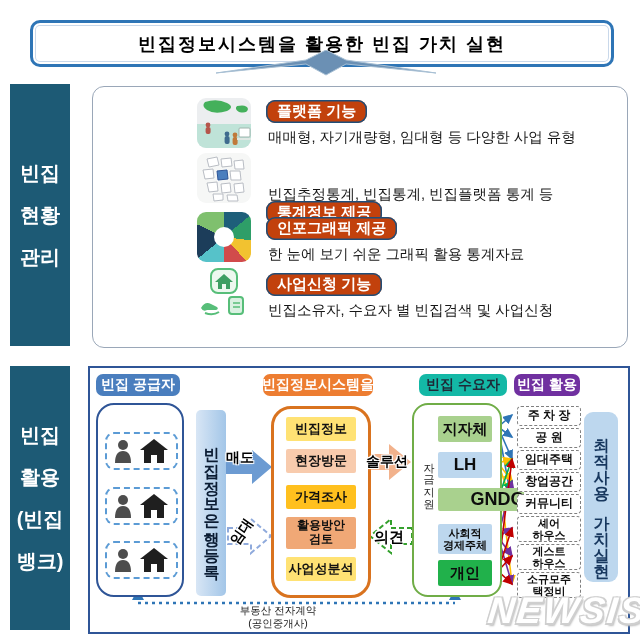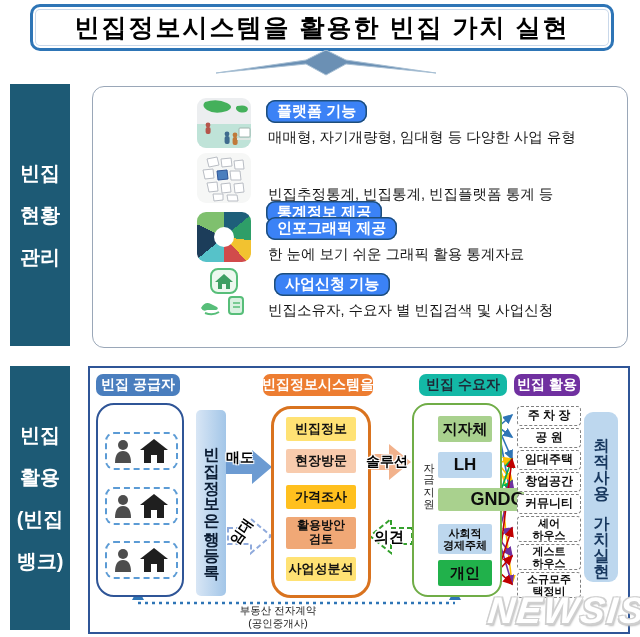--- a/index.html
+++ b/index.html
@@ -1,31 +1,31 @@
 <!DOCTYPE html>
 <html><head>
 <meta charset="utf-8">
 <style>
   html,body{margin:0;padding:0;background:#fff;}
   #stage{position:relative;width:640px;height:637px;background:#fff;
     font-family:"Liberation Sans","DejaVu Sans",sans-serif;color:#111;overflow:hidden;}
   .abs{position:absolute;}
   
-  .title-box{left:30px;top:4px;width:578px;height:41px;border:3px solid #2E75B6;border-radius:10px;
+  .title-box{left:30px;top:20px;width:578px;height:41px;border:3px solid #2E75B6;border-radius:10px;
     box-shadow:inset 0 0 0 2px #fff, inset 0 0 0 3px #c9d8ea;
-    display:flex;align-items:center;justify-content:center;font-weight:bold;font-size:25px;letter-spacing:2px;color:#000;background:#fff;}
+    display:flex;align-items:center;justify-content:center;font-weight:bold;font-size:18px;letter-spacing:2px;color:#000;background:#fff;}
   
   .side{background:#1D5A75;color:#fff;font-weight:bold;display:flex;flex-direction:column;
     align-items:center;justify-content:center;text-align:center;}
   .side-status{left:10px;top:84px;width:60px;height:262px;font-size:20px;line-height:2.1;}
   .side-util{left:10px;top:366px;width:60px;height:264px;font-size:20px;line-height:2.1;}
   
   .status-panel{left:92px;top:86px;width:534px;height:260px;border:1.5px solid #9AA7B8;border-radius:12px;background:#fff;}
   .icon-tile{width:54px;height:50px;border-radius:9px;overflow:hidden;}
-  .badge{background:#3b82f6;color:#fff;font-weight:bold;font-size:15px;border-radius:9px;
+  .badge{background:#c2410c;color:#fff;font-weight:bold;font-size:15px;border-radius:9px;
     padding:2px 11px;display:inline-block;white-space:nowrap;box-shadow:inset 0 0 0 1.5px #1F4E79;}
   .desc{font-size:14.5px;color:#161616;white-space:nowrap;}
   
   .util-panel{left:88px;top:366px;width:538px;height:264px;border:2px solid #2F5597;background:#fff;}
   .pill{position:absolute;display:flex;align-items:center;justify-content:center;
     font-weight:bold;font-size:14px;border-radius:7px;white-space:nowrap;}
   .supplier-box{left:96px;top:403px;width:84px;height:190px;border:2.5px solid #2F5597;border-radius:18px;background:#fff;}
   .owner-row{position:absolute;left:7px;width:69px;height:34px;border:2px dashed #5B9BD5;border-radius:9px;
     display:flex;align-items:center;justify-content:center;background:#fff;}
   .register-bar{left:196px;top:410px;width:30px;height:186px;border-radius:5px;
@@ -132,21 +132,21 @@
       <polygon points="27,6 18,14 36,14" fill="#3E9E63"></polygon>
       <rect x="21" y="14" width="12" height="7" fill="#3E9E63"></rect>
       <rect x="25" y="16" width="4" height="5" fill="#EDF8EF"></rect>
       <path d="M4 40 Q8 33 14 36 L20 39 Q22 41 19 42 L10 42 Q6 44 4 40Z" fill="#57BE79"></path>
       <path d="M22 44 Q16 48 8 45" stroke="#57BE79" stroke-width="2" fill="none"></path>
       <rect x="32" y="29" width="14" height="17" rx="3" fill="#D9F1E1" stroke="#57BE79" stroke-width="2"></rect>
       <line x1="36" y1="35" x2="43" y2="35" stroke="#57BE79" stroke-width="1.6"></line>
       <line x1="36" y1="39" x2="43" y2="39" stroke="#57BE79" stroke-width="1.6"></line>
     </svg>
   </div>
-  <div class="abs" style="left:274px;top:273px;">
+  <div class="abs" style="left:266px;top:273px;">
     <span class="badge">사업신청 기능</span>
   </div>
   <div class="abs desc" style="left:268px;top:301px;">빈집소유자, 수요자 별 빈집검색 및 사업신청</div>
 
   <div class="abs side side-util">
     <div>빈집</div>
     <div>활용</div>
     <div>(빈집</div>
     <div>뱅크)</div>
   </div>

